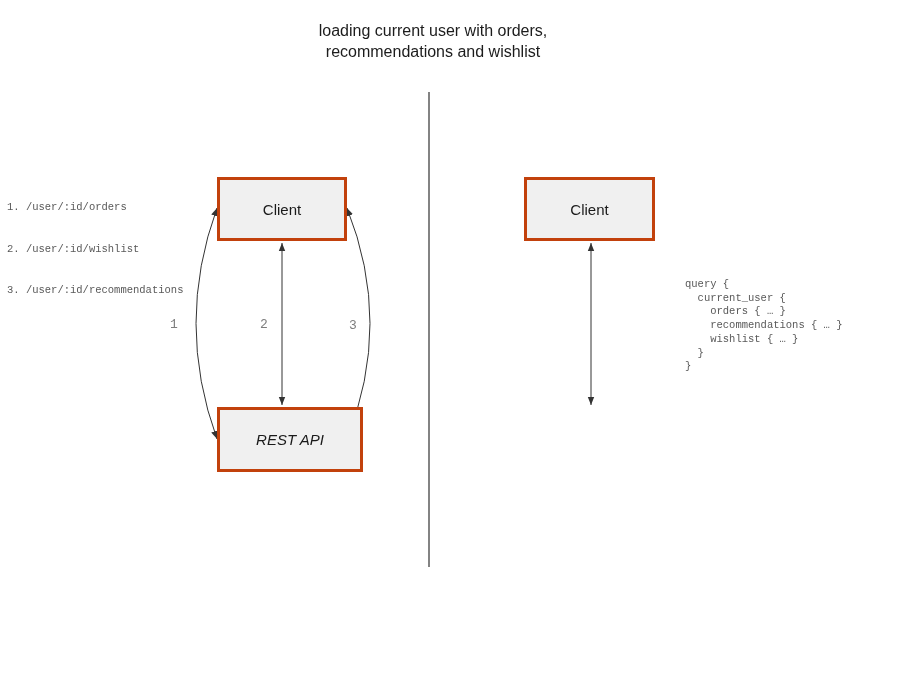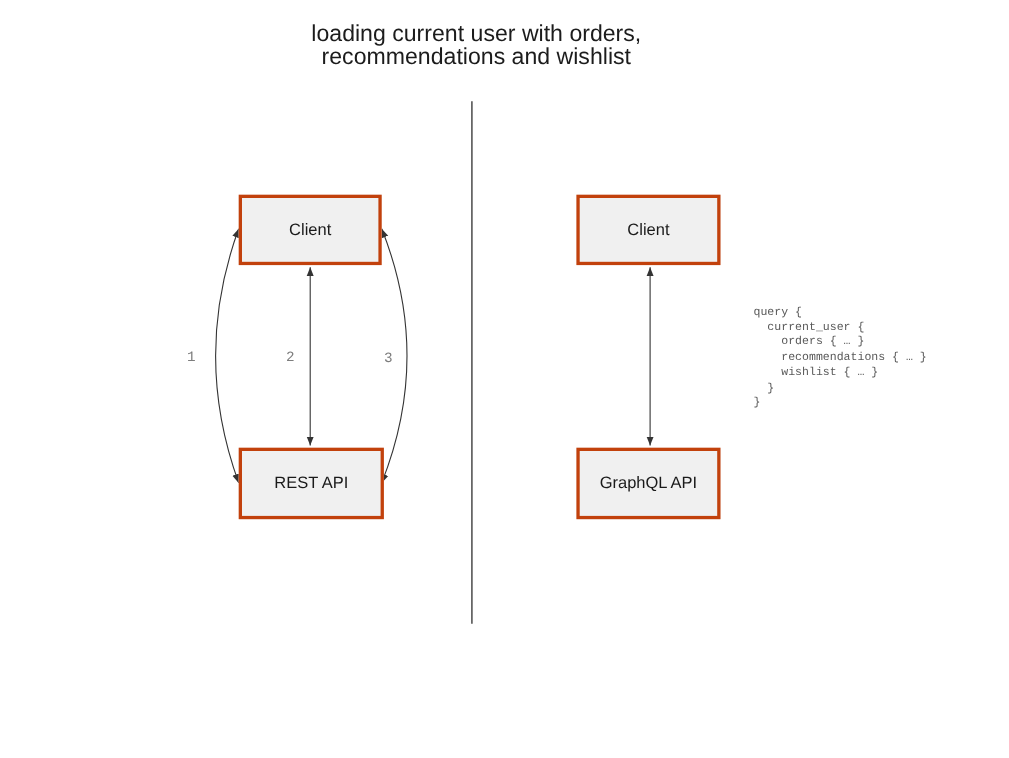--- a/index.html
+++ b/index.html
@@ -8,37 +8,37 @@
     width: 917px;
     height: 689px;
     background: #ffffff;
     overflow: hidden;
     font-family: "Liberation Sans", sans-serif;
   }
   .abs { position: absolute; }
   #title {
     left: 183px; top: 20px; width: 500px;
     text-align: center;
-    font-size: 21px;
+    font-size: 16px;
     line-height: 21px;
     color: #1c1c1c;
     white-space: pre-line;
   }
   .node-box {
     box-sizing: border-box;
     background: #f0f0f0;
     border: 3px solid #c2410c;
     display: flex;
     align-items: center;
     justify-content: center;
     font-size: 15px;
     color: #1a1a1a;
   }
   #client-left  { left: 217px; top: 177px; width: 130px; height: 64px; }
-  #restapi-box  { left: 217px; top: 407px; width: 132px; height: 65px; }
+  #restapi-box  { left: 217px; top: 407px; width: 146px; height: 65px; font-style: italic; }
   #client-right { left: 524px; top: 177px; width: 131px; height: 64px; }
   #graphql-box  { left: 524px; top: 407px; width: 131px; height: 65px; }
   .mono {
     font-family: "Liberation Mono", "DejaVu Sans Mono", monospace;
     color: #595959;
     font-size: 10.5px;
     line-height: 13.7px;
     white-space: pre;
   }
   #endpoint-list { left: 7px; top: 174px; }
@@ -77,30 +77,34 @@
     <path d="M282,243 L282,405" stroke="#333333" stroke-width="1" fill="none" marker-start="url(#ah-start)" marker-end="url(#ah-end)"></path>
 
     <path d="M347,208 Q393,323.5 347,439" stroke="#333333" stroke-width="1" fill="none" marker-start="url(#ah-start)" marker-end="url(#ah-end)"></path>
 
     <path d="M591,243 L591,405" stroke="#333333" stroke-width="1" fill="none" marker-start="url(#ah-start)" marker-end="url(#ah-end)"></path>
   </svg>
 
   <div id="title" class="abs">loading current user with orders,
 recommendations and wishlist</div>
 
+  <div id="endpoint-list" class="abs mono">
+    <div>1. /user/:id/orders</div>
+    <div>2. /user/:id/wishlist</div>
+    <div>3. /user/:id/recommendations</div>
+  </div>
 
   <div id="client-left" class="abs node-box">Client</div>
   <div id="restapi-box" class="abs node-box">REST API</div>
 
   <div id="call-label-1" class="abs call-label">1</div>
   <div id="call-label-2" class="abs call-label">2</div>
   <div id="call-label-3" class="abs call-label">3</div>
 
   <div id="client-right" class="abs node-box">Client</div>
-  <div id="graphql-box" class="abs node-box">GraphQL API</div>
 
   <div id="query-block" class="abs mono">query {
   current_user {
     orders { … }
     recommendations { … }
     wishlist { … }
   }
 }</div>
 
 </div>

